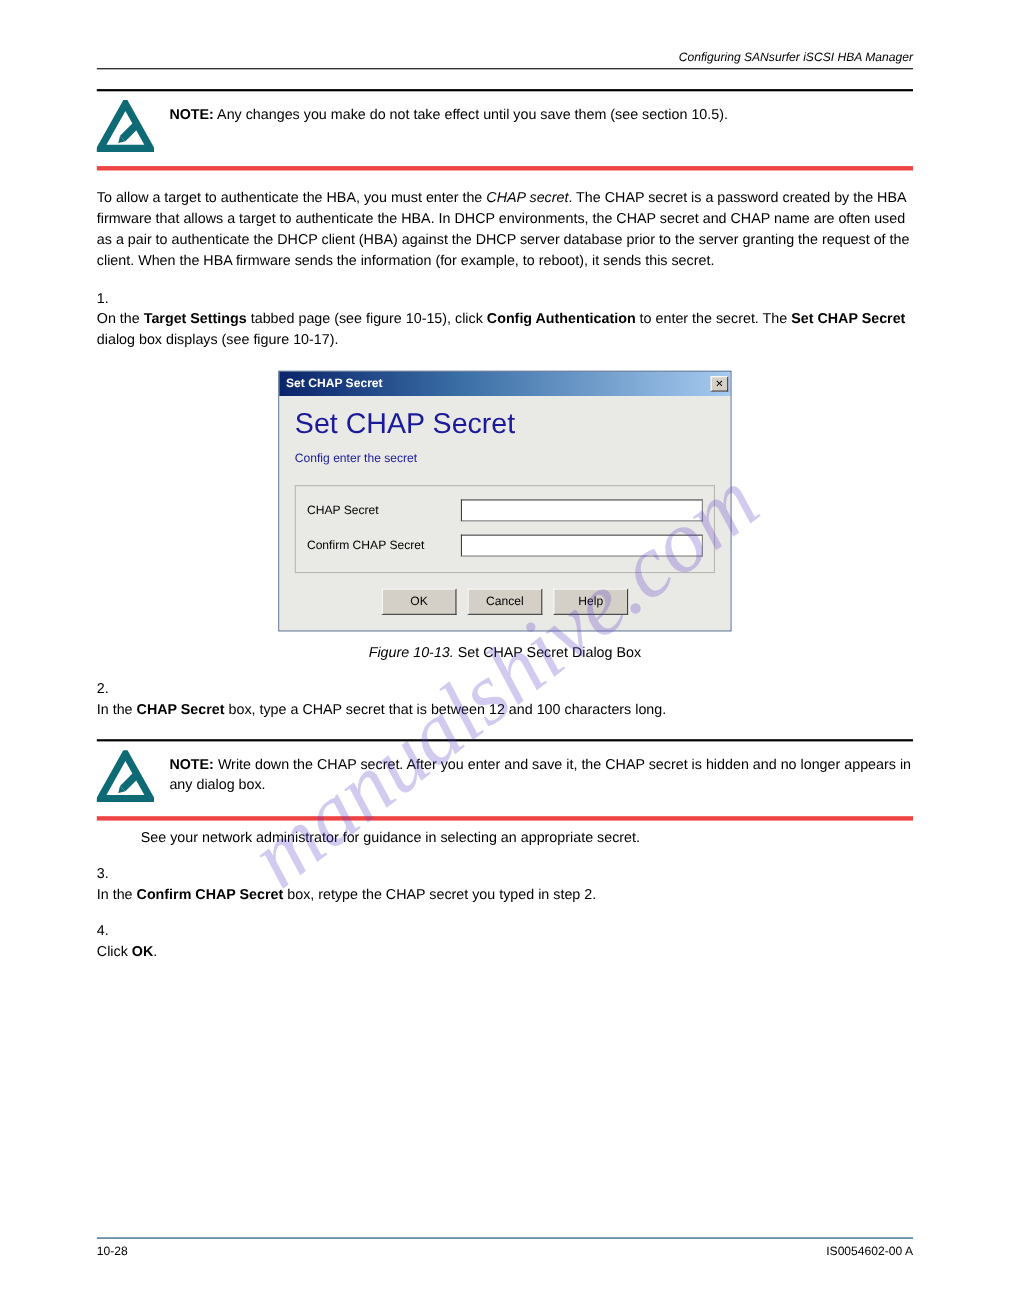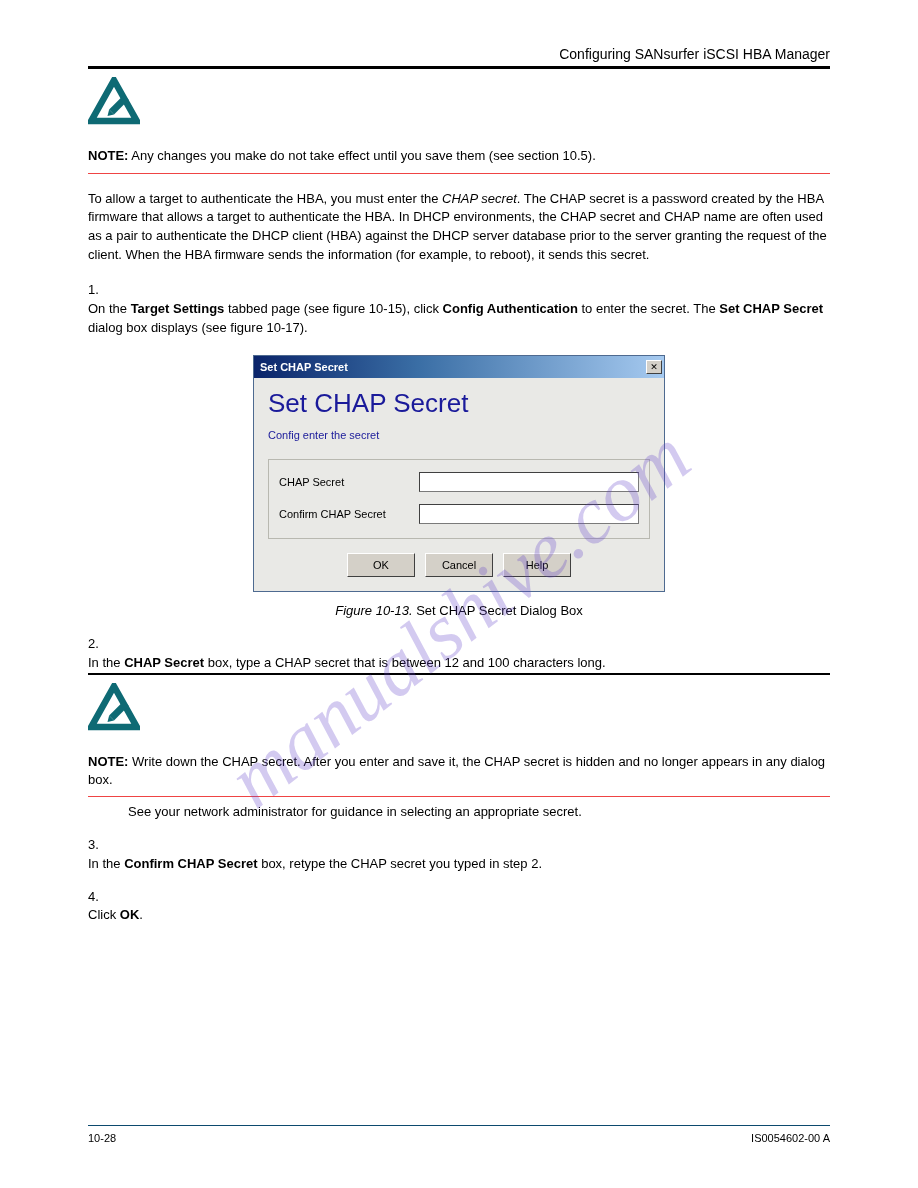--- a/index.html
+++ b/index.html
@@ -8,33 +8,34 @@
     font-family: Arial, Helvetica, sans-serif;
     width: 918px;
     height: 1188px;
     position: relative;
     color: #000;
   }
   .page {
     padding: 40px 88px 0 88px;
   }
   .header-line {
-    font-size: 14px;
+    font-size: 11px;
     text-align: right;
     padding: 6px 0 4px 0;
     border-bottom: 1px solid #000;
+    font-style: italic;
   }
   .note-block {
+    margin-top: 18px;
     display: flex;
     align-items: flex-start;
     gap: 14px;
     border-top: 2px solid #000;
-    border-bottom: 1px solid #ef4444;
+    border-bottom: 4px solid #ef4444;
     padding: 8px 0;
-    flex-direction: column;
   }
   .note-icon {
     width: 52px; height: 52px;
     flex-shrink: 0;
   }
   .note-text {
     font-size: 13px;
     line-height: 1.35;
     padding-top: 4px;
   }

